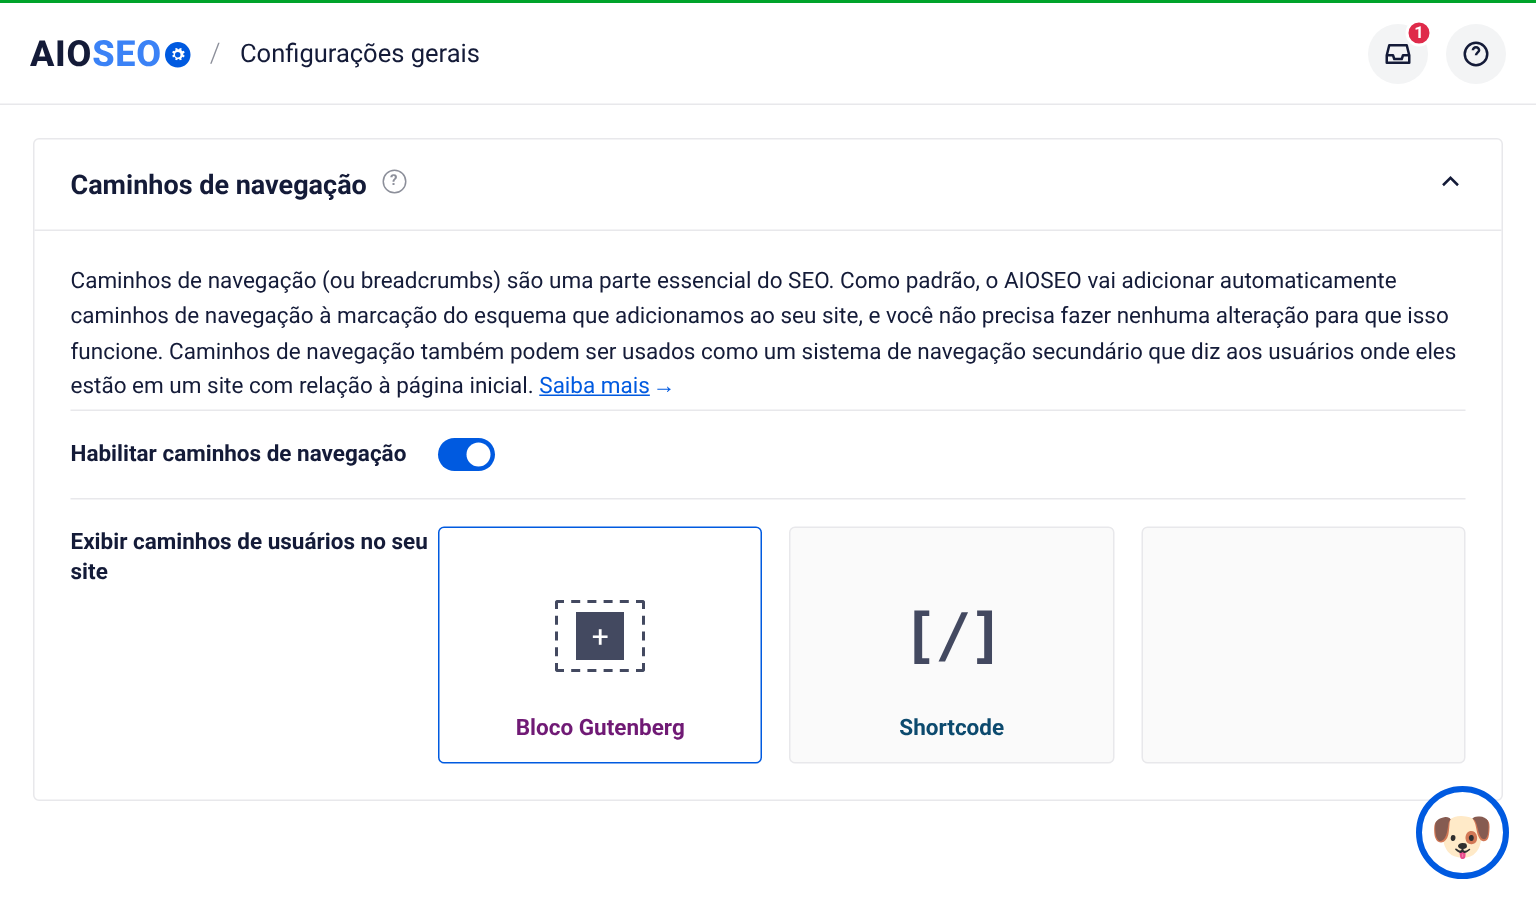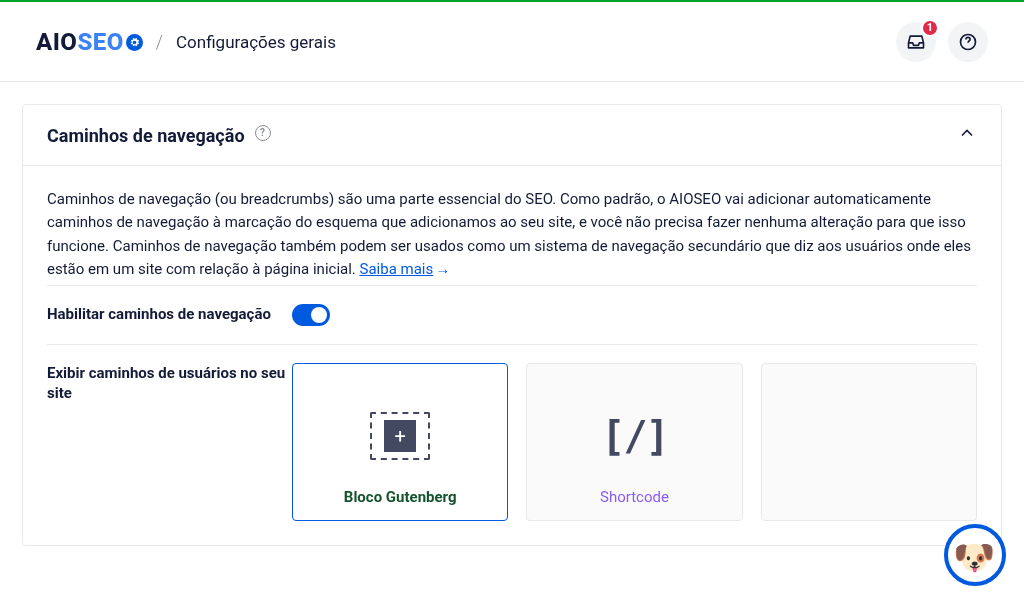--- a/index.html
+++ b/index.html
@@ -1,18 +1,18 @@
 <!DOCTYPE html>
 <html><head>
 <meta charset="utf-8">
 <style>
 *{box-sizing:border-box;margin:0;padding:0}
 body{font-family:-apple-system,BlinkMacSystemFont,"Segoe UI",Roboto,Helvetica,Arial,sans-serif;background:#fff;color:#141b38;width:1024px;height:604px;overflow:hidden;position:relative}
 .topbar{height:2px;background:#00a32a;width:100%}
-.header{display:flex;align-items:center;justify-content:space-between;padding:0 36px;height:80px;border-bottom:1px solid #e8e8eb}
+.header{display:flex;align-items:center;justify-content:space-between;padding:0 20px;height:68px;border-bottom:1px solid #e8e8eb}
 .header-left{display:flex;align-items:center;gap:13px}
 .logo{font-size:24px;font-weight:800;letter-spacing:.5px;display:flex;align-items:center}
 .logo-aio{color:#141b38}
 .logo-seo{color:#3b82f6}
 .logo-gear{display:inline-flex;width:17px;height:17px;border-radius:50%;background:#005ae0;color:#fff;align-items:center;justify-content:center;margin-left:2px;position:relative;top:1px}
 .logo-gear svg{width:11px;height:11px}
 .crumb-sep{color:#8c8f9a;font-size:18px;font-weight:300}
 .crumb{color:#141b38;font-size:17px}
 .header-right{display:flex;align-items:center;gap:12px}
 .hbtn{width:40px;height:40px;border-radius:50%;background:#f3f4f5;display:flex;align-items:center;justify-content:center;position:relative;cursor:pointer}
@@ -32,22 +32,22 @@
 .row{display:flex;align-items:flex-start;padding:18px 0;border-bottom:1px solid #e8e8eb}
 .row-label{width:245px;flex-shrink:0;font-size:15px;font-weight:700;color:#141b38;line-height:1.35}
 .row-ctrl{flex:1}
 .row:last-child{border-bottom:none;padding-bottom:0}
 .toggle{width:38px;height:22px;background:#005ae0;border-radius:11px;position:relative;cursor:pointer}
 .toggle::after{content:"";position:absolute;width:16px;height:16px;background:#fff;border-radius:50%;top:3px;right:3px}
 .grid{display:grid;grid-template-columns:repeat(3,1fr);gap:18px}
 .opt{height:158px;border:1px solid #e8e8eb;border-radius:4px;background:#fafafa;display:flex;flex-direction:column;align-items:center;padding:20px 10px 14px;cursor:pointer}
 .opt.sel{border:1.5px solid #005ae0;background:#fff}
 .opt-icon{flex:1;display:flex;align-items:center;justify-content:center}
-.opt-label{font-size:15px;font-weight:700;color:#14532d}
-.opt:not(.sel) .opt-label{font-weight:400;color:#8b5cf6}
+.opt-label{font-size:15px;font-weight:700;color:#701a75}
+.opt:not(.sel) .opt-label{font-weight:700;color:#0c4a6e}
 
 .gb{position:relative;width:60px;height:48px}
 .gb-dash{position:absolute;inset:0;border:2px dashed #434960;border-radius:2px}
 .gb-box{position:absolute;top:8px;left:14px;width:32px;height:32px;background:#434960;display:flex;align-items:center;justify-content:center;color:#fff;font-size:20px;font-weight:400}
 
 .sc{font-family:monospace;font-size:40px;font-weight:700;color:#434960;letter-spacing:-2px}
 
 .wg{width:52px;display:flex;flex-direction:column;gap:6px}
 .wg-bar{width:100%;height:12px;background:#434960}
 .wg-bar.top{height:8px;width:30px}

